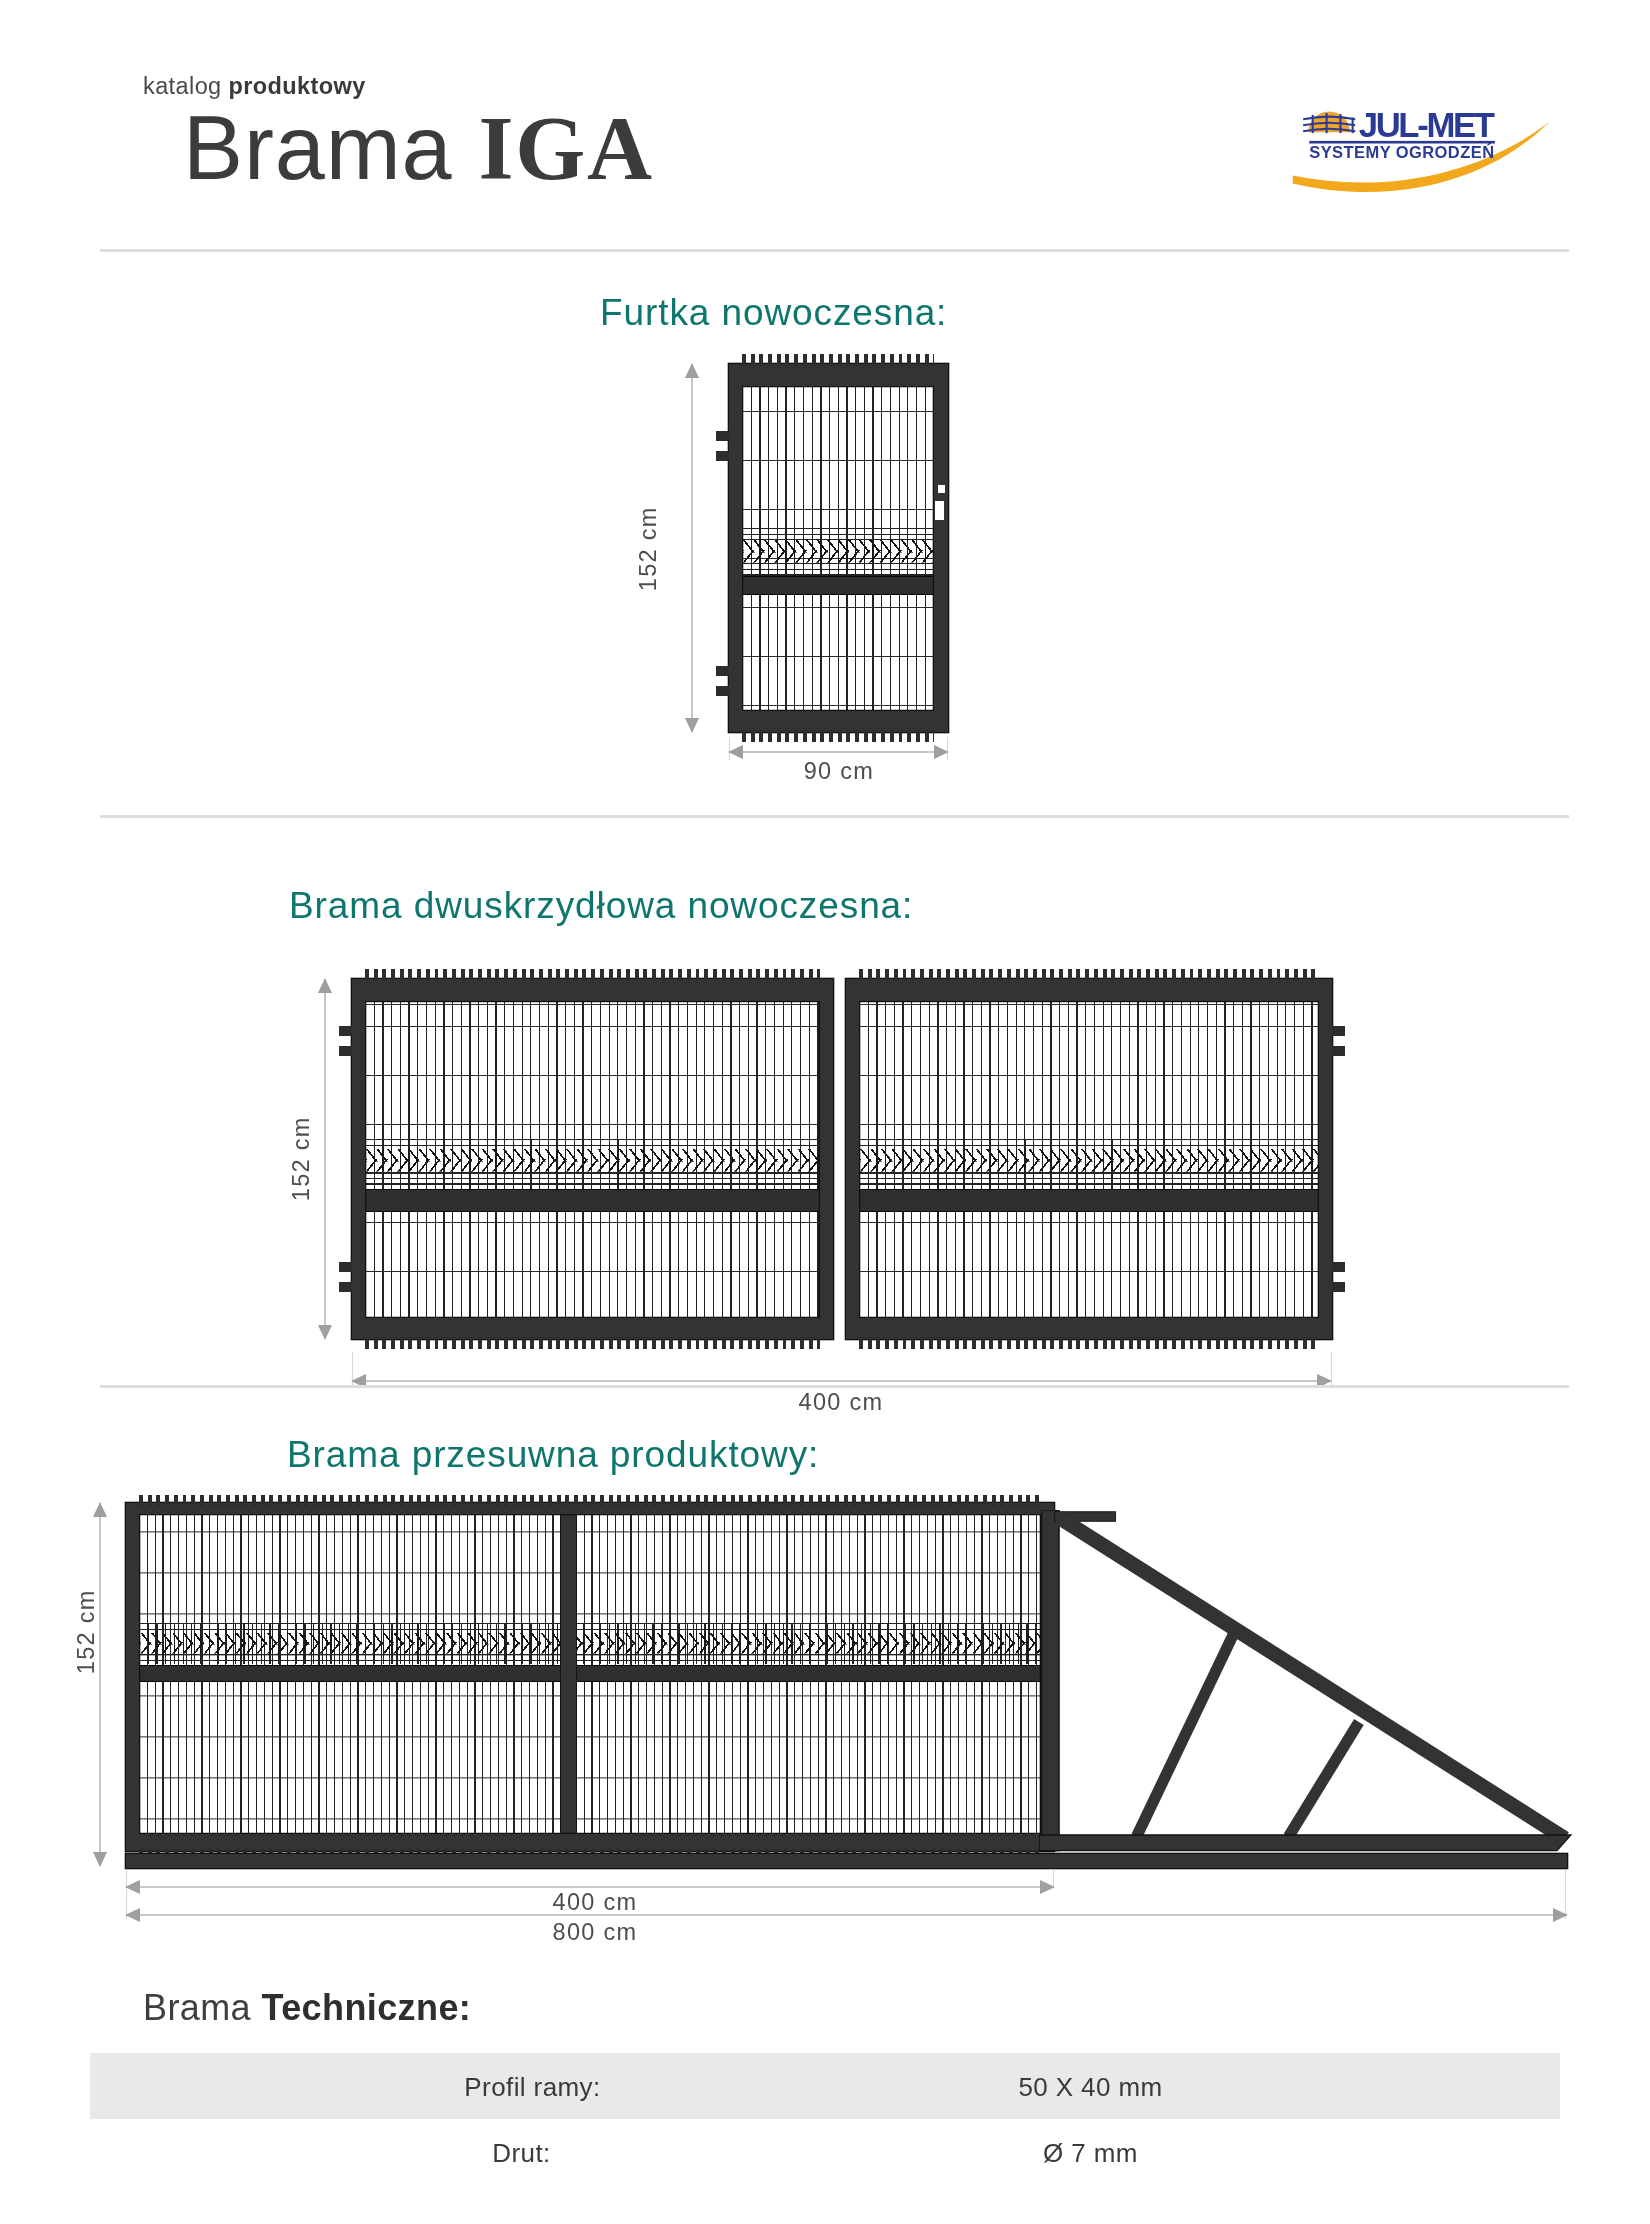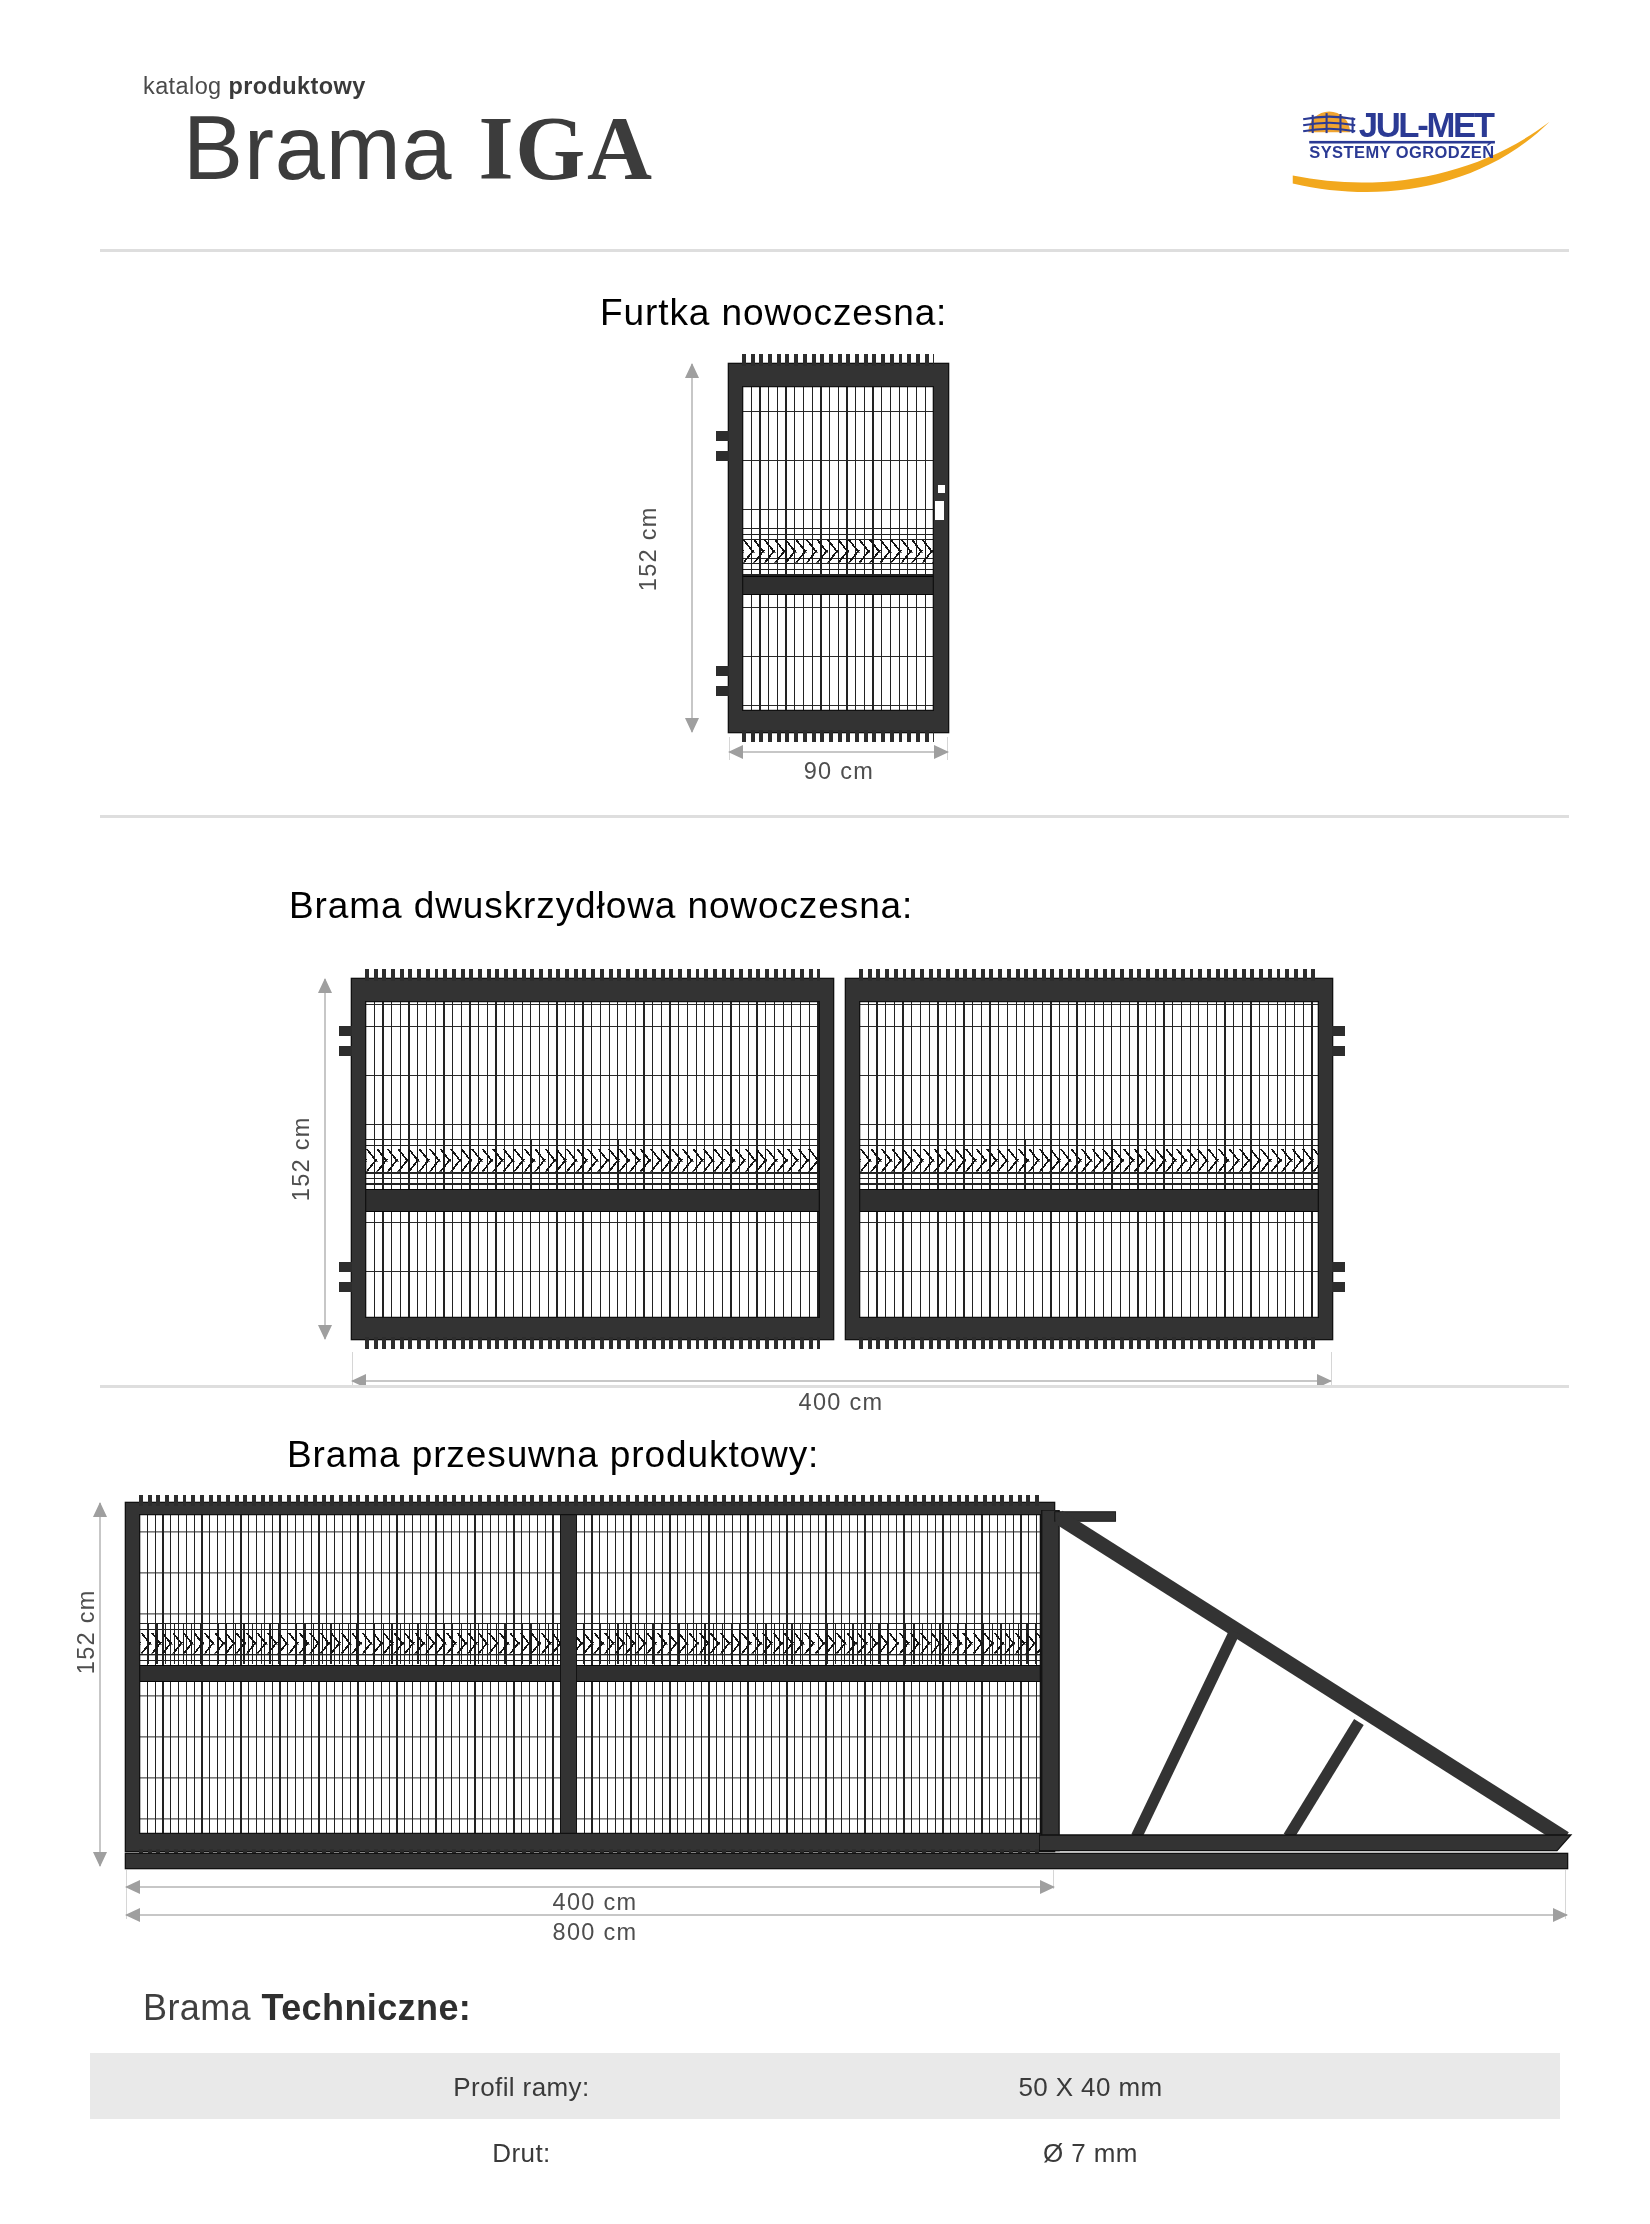--- a/index.html
+++ b/index.html
@@ -11,21 +11,21 @@
   .abs{position:absolute;}
   
   .kicker{left:143px;top:73px;font-size:23.5px;letter-spacing:0.4px;color:#3a3a3a;}
   .kicker .lt{font-weight:300;color:#4a4a4a;}
   .kicker .bd{font-weight:700;text-align:center;}
   .title{left:183px;top:97px;font-size:90px;letter-spacing:0.9px;color:#3c3c3c;}
   .title .lt{font-weight:300;}
   .title .bd{font-weight:800;letter-spacing:1.7px;font-family:Liberation Serif, serif;}
   .hr{height:2.6px;background:#dedede;left:100px;width:1469px;}
   
-  .h2{font-size:37px;font-weight:300;color:#000000;letter-spacing:0.9px;white-space:nowrap;}
+  .h2{font-size:37px;font-weight:300;color:#0f766e;letter-spacing:0.9px;white-space:nowrap;}
   
   .gate{position:absolute;}
   .frame{position:absolute;inset:0;border-style:solid;border-color:#333;
          box-shadow:0 0 0 1.3px #111, inset 0 0 0 1.3px #111;}
   .mesh{position:absolute;
     background-image:
       repeating-linear-gradient(90deg,#222 0 1.2px,transparent 1.2px 8.7px),
       repeating-linear-gradient(180deg,#2a2a2a 0 1.4px,transparent 1.4px 49px);
     background-position:0 0,0 24px;}
   .mesh.fine{background-image:
@@ -228,17 +228,17 @@
 </div>
 <div class="dlabel" style="left:508px;top:1919px">800 cm</div>
 
 <div class="abs tech-h">
   <span class="lt">Brama</span>
   <span> </span>
   <span class="bd">Techniczne:</span>
 </div>
 
 <div class="abs rowbg"></div>
-<div class="cell" style="left:261px;top:2072px">Profil ramy:</div>
+<div class="cell" style="left:272px;top:2072px">Profil ramy:</div>
 <div class="cell" style="left:830px;top:2072px">50 X 40 mm</div>
 <div class="cell" style="left:261px;top:2138px">Drut:</div>
 <div class="cell" style="left:830px;top:2138px">Ø 7 mm</div>
 
 
 </body></html>

